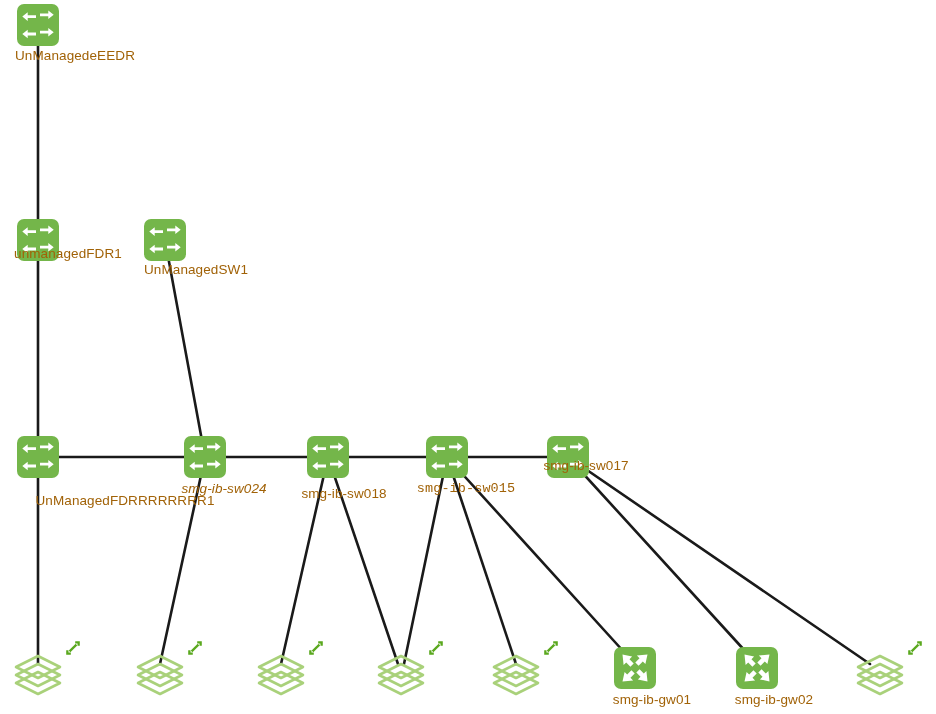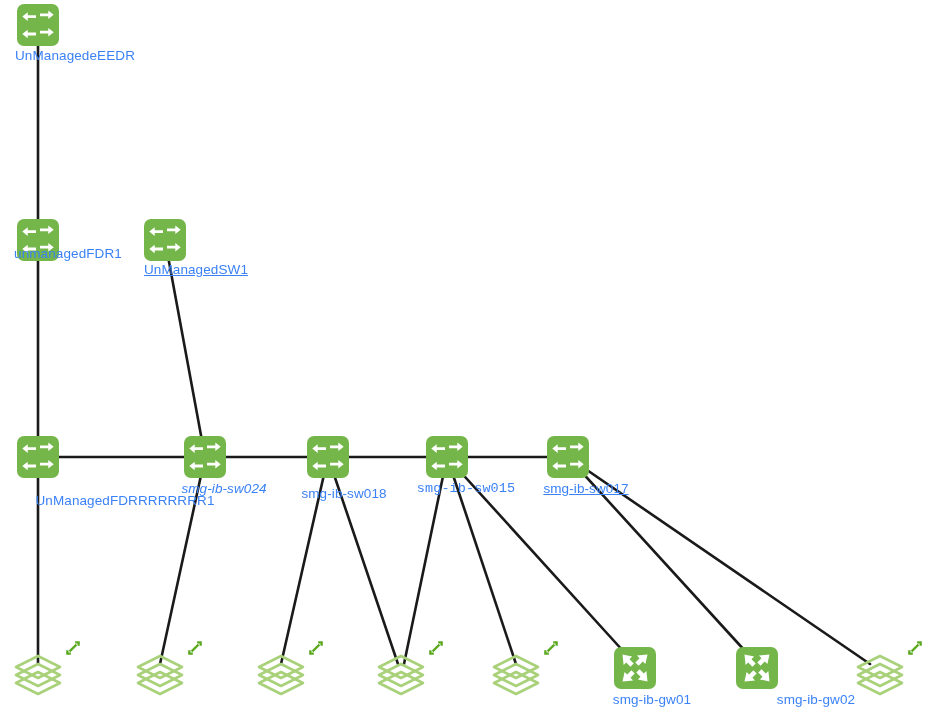--- a/index.html
+++ b/index.html
@@ -66,21 +66,21 @@
     display: block;
   }
   
   .node-label {
     position: absolute;
     left: 0;
     transform: translateX(-50%);
     white-space: nowrap;
     font-family: "Liberation Sans", sans-serif;
     font-size: 13.5px;
-    color: #3b82f6;
+    color: #a16207;
     letter-spacing: 0.1px;
     line-height: 15px;
   }
 </style>
 </head>
 <body>
 
 <div id="topology-canvas">
 
   <svg id="edge-layer" width="936" height="714" viewBox="0 0 936 714" xmlns="http://www.w3.org/2000/svg">
@@ -136,21 +136,21 @@
           <span class="icon-switch">
             <svg width="42" height="42" viewBox="0 0 42 42">
               <path fill="#ffffff" d="M19 11.2 h-8.3 v-2.9 l-5.4 4.3 5.4 4.3 v-2.9 h8.3 z"></path>
               <path fill="#ffffff" d="M19 28.6 h-8.3 v-2.9 l-5.4 4.3 5.4 4.3 v-2.9 h8.3 z"></path>
               <path fill="#ffffff" d="M23 9.4 h8.3 v-2.9 l5.4 4.3 -5.4 4.3 v-2.9 h-8.3 z"></path>
               <path fill="#ffffff" d="M23 26.8 h8.3 v-2.9 l5.4 4.3 -5.4 4.3 v-2.9 h-8.3 z"></path>
             </svg>
           </span>
         </div>
       </div>
-      <div class="node-label" style="left: 196px; top: 262px; text-decoration: underline;">UnManagedSW1</div>
+      <div class="node-label" style="left: 196px; top: 262px;">UnManagedSW1</div>
       <div class="node" style="left: 38px; top: 457px;">
         <div class="node-icon">
           <span class="icon-switch">
             <svg width="42" height="42" viewBox="0 0 42 42">
               <path fill="#ffffff" d="M19 11.2 h-8.3 v-2.9 l-5.4 4.3 5.4 4.3 v-2.9 h8.3 z"></path>
               <path fill="#ffffff" d="M19 28.6 h-8.3 v-2.9 l-5.4 4.3 5.4 4.3 v-2.9 h8.3 z"></path>
               <path fill="#ffffff" d="M23 9.4 h8.3 v-2.9 l5.4 4.3 -5.4 4.3 v-2.9 h-8.3 z"></path>
               <path fill="#ffffff" d="M23 26.8 h8.3 v-2.9 l5.4 4.3 -5.4 4.3 v-2.9 h-8.3 z"></path>
             </svg>
           </span>
@@ -201,21 +201,21 @@
           <span class="icon-switch">
             <svg width="42" height="42" viewBox="0 0 42 42">
               <path fill="#ffffff" d="M19 11.2 h-8.3 v-2.9 l-5.4 4.3 5.4 4.3 v-2.9 h8.3 z"></path>
               <path fill="#ffffff" d="M19 28.6 h-8.3 v-2.9 l-5.4 4.3 5.4 4.3 v-2.9 h8.3 z"></path>
               <path fill="#ffffff" d="M23 9.4 h8.3 v-2.9 l5.4 4.3 -5.4 4.3 v-2.9 h-8.3 z"></path>
               <path fill="#ffffff" d="M23 26.8 h8.3 v-2.9 l5.4 4.3 -5.4 4.3 v-2.9 h-8.3 z"></path>
             </svg>
           </span>
         </div>
       </div>
-      <div class="node-label" style="left: 586px; top: 481px; text-decoration: underline;">smg-ib-sw017</div>
+      <div class="node-label" style="left: 586px; top: 458px;">smg-ib-sw017</div>
       <div class="node" style="left: 635px; top: 668px;">
         <div class="node-icon">
           <span class="icon-router">
             <svg width="42" height="42" viewBox="0 0 42 42">
               <path fill="#ffffff" d="M8.5 7.5 l9.6 2.1 -2.6 2.6 4.2 4.2 -3.3 3.3 -4.2 -4.2 -2.6 2.6 z"></path>
               <path fill="#ffffff" d="M33.5 7.5 l-2.1 9.6 -2.6 -2.6 -4.2 4.2 -3.3 -3.3 4.2 -4.2 -2.6 -2.6 z"></path>
               <path fill="#ffffff" d="M8.5 34.5 l2.1 -9.6 2.6 2.6 4.2 -4.2 3.3 3.3 -4.2 4.2 2.6 2.6 z"></path>
               <path fill="#ffffff" d="M33.5 34.5 l-9.6 -2.1 2.6 -2.6 -4.2 -4.2 3.3 -3.3 4.2 4.2 2.6 -2.6 z"></path>
             </svg>
           </span>
@@ -227,21 +227,21 @@
           <span class="icon-router">
             <svg width="42" height="42" viewBox="0 0 42 42">
               <path fill="#ffffff" d="M8.5 7.5 l9.6 2.1 -2.6 2.6 4.2 4.2 -3.3 3.3 -4.2 -4.2 -2.6 2.6 z"></path>
               <path fill="#ffffff" d="M33.5 7.5 l-2.1 9.6 -2.6 -2.6 -4.2 4.2 -3.3 -3.3 4.2 -4.2 -2.6 -2.6 z"></path>
               <path fill="#ffffff" d="M8.5 34.5 l2.1 -9.6 2.6 2.6 4.2 -4.2 3.3 3.3 -4.2 4.2 2.6 2.6 z"></path>
               <path fill="#ffffff" d="M33.5 34.5 l-9.6 -2.1 2.6 -2.6 -4.2 -4.2 3.3 -3.3 4.2 4.2 2.6 -2.6 z"></path>
             </svg>
           </span>
         </div>
       </div>
-      <div class="node-label" style="left: 774px; top: 692px; margin-left: 42px;">smg-ib-gw02</div>
+      <div class="node-label" style="left: 774px; top: 692px;">smg-ib-gw02</div>
       <div class="node" style="left: 38px; top: 674px;">
         <div class="node-icon">
           <span class="icon-stack"><svg width="52" height="50" viewBox="0 0 52 50">
               <path fill="none" stroke="#a9d17a" stroke-width="2.6" stroke-linejoin="round" d="M26 25 L48 36 L26 47 L4 36 Z"></path>
               <path fill="none" stroke="#a9d17a" stroke-width="2.6" stroke-linejoin="round" d="M26 17 L48 28 L26 39 L4 28 Z"></path>
               <path fill="none" stroke="#a9d17a" stroke-width="2.6" stroke-linejoin="round" d="M26 9 L48 20 L26 31 L4 20 Z"></path>
             </svg></span>
         </div>
       </div>
       <div class="node" style="left: 160px; top: 674px;">

